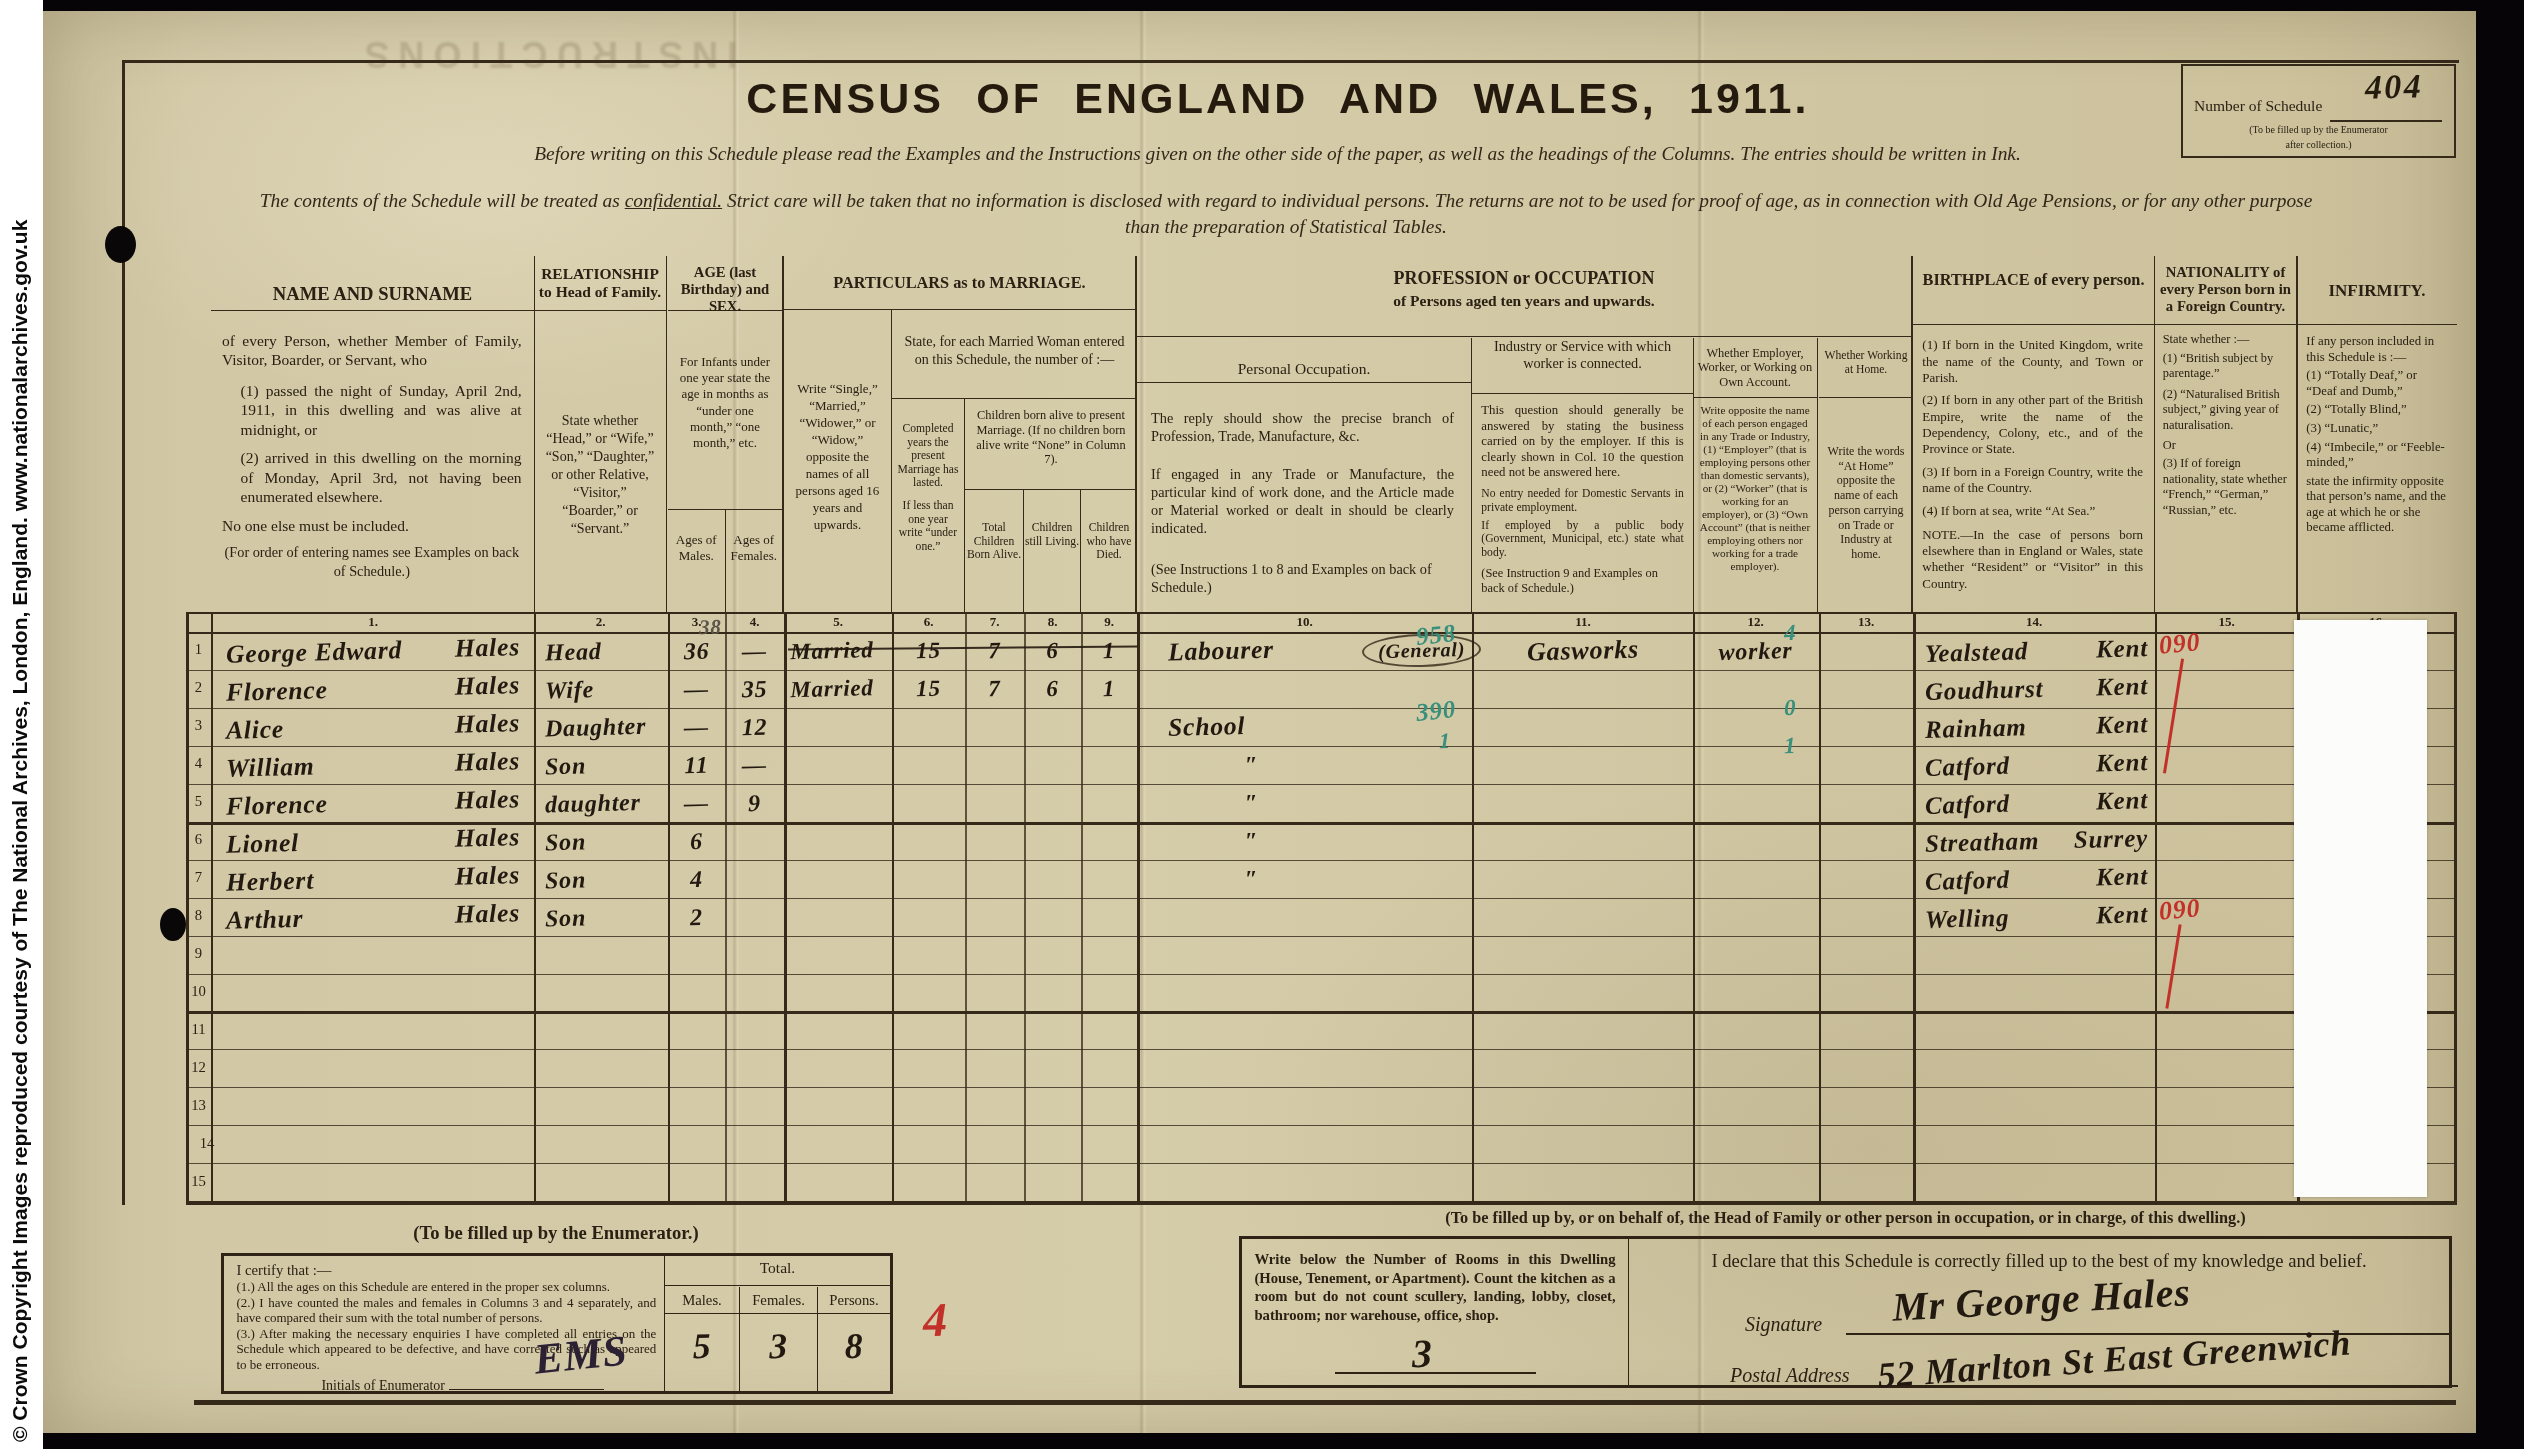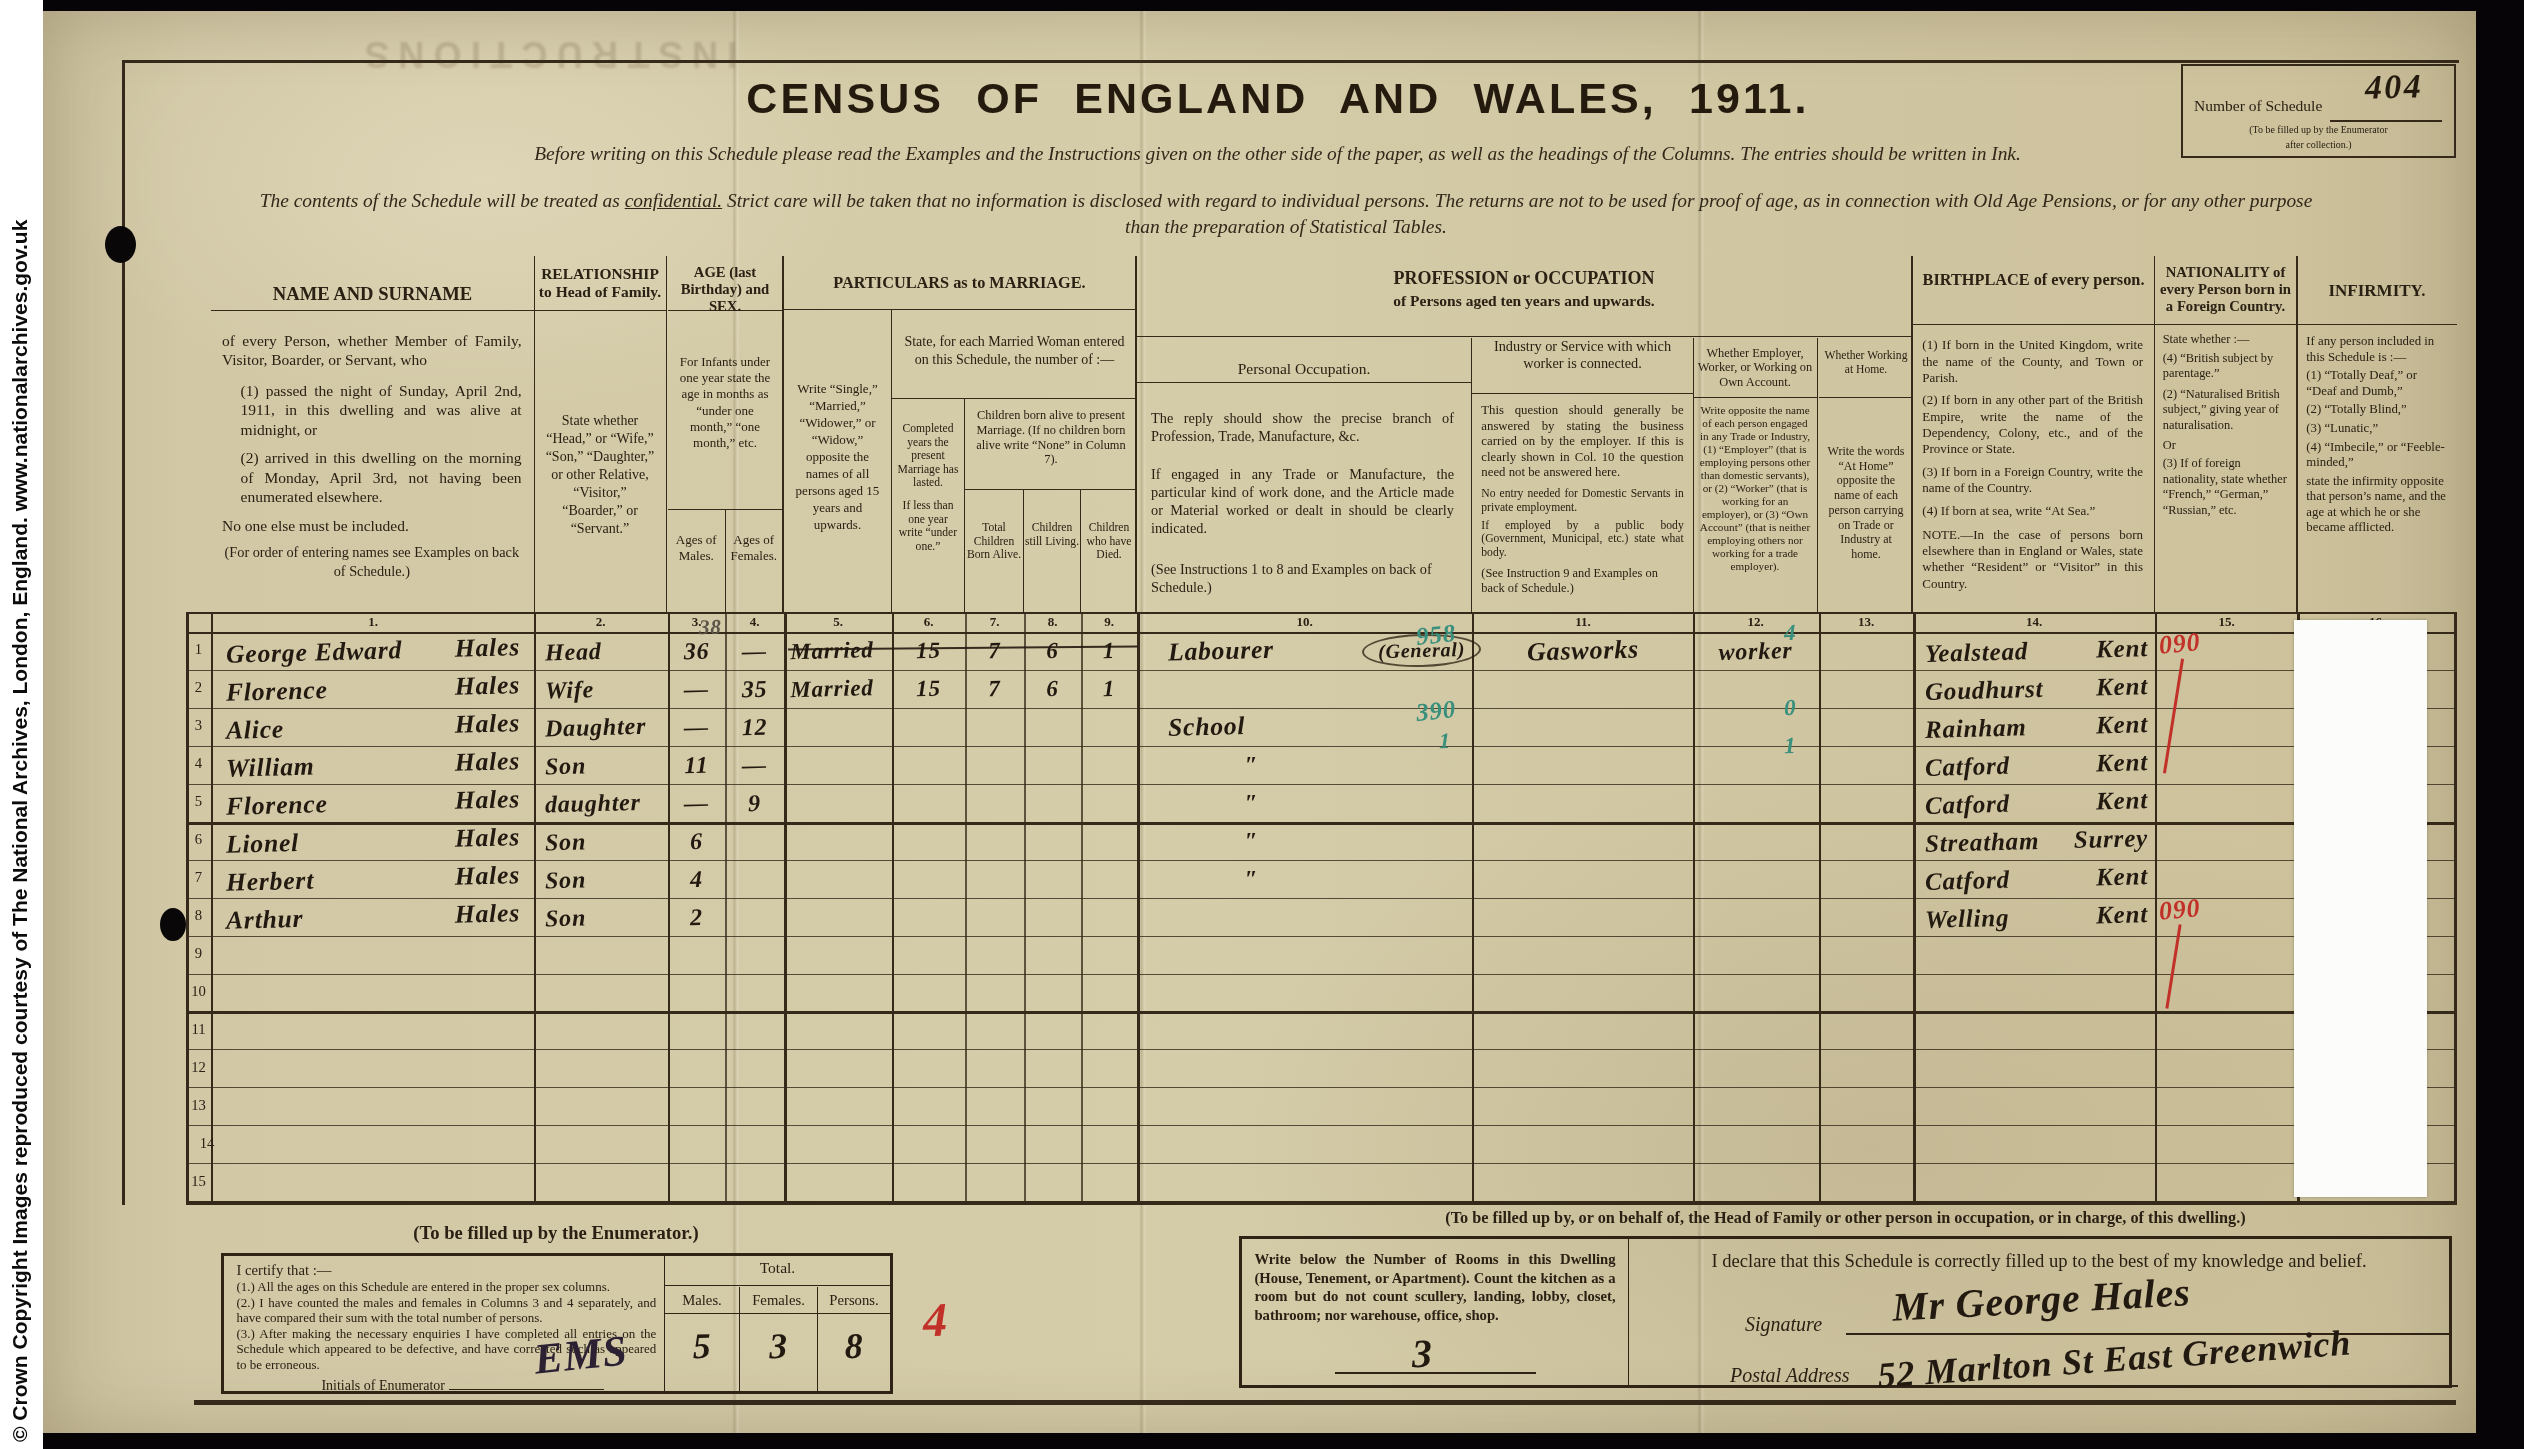--- a/index.html
+++ b/index.html
@@ -119,21 +119,21 @@
     <div class="hbody" style="padding:43px 6.2px 0 6.2px;font-size:13px;line-height:16.3px;">For Infants under one year state the age in months as “under one month,” “one month,” etc.</div>
     <div style="position:absolute;left:0;bottom:0;width:100%;height:102px;border-top:1.5px solid #35291a;display:flex;">
       <div class="hbody" style="width:50%;border-right:1.5px solid #35291a;padding-top:22px;font-size:13px;line-height:15.5px;">Ages of Males.</div>
       <div class="hbody" style="width:50%;padding-top:22px;font-size:13px;line-height:15.5px;">Ages of Females.</div>
     </div>
   </div>
 
   <div class="hbox" style="left:784px;top:256px;width:353px;height:356px;border-right:2.3px solid #35291a;">
     <div class="htitle" style="font-size:16.3px;padding-top:17px;border-bottom:1.5px solid #35291a;height:36px;">PARTICULARS as to MARRIAGE.</div>
     <div style="position:absolute;left:0;top:54px;width:108px;height:302px;border-right:1.5px solid #35291a;box-sizing:border-box;">
-      <div class="hbody" style="padding:70px 7.7px 0 7.7px;font-size:13px;line-height:17px;">Write “Single,” “Married,” “Widower,” or “Widow,” opposite the names of all persons aged 15 years and upwards.</div>
+      <div class="hbody" style="padding:70px 7.7px 0 7.7px;font-size:13px;line-height:17px;">Write “Single,” “Married,” “Widower,” or “Widow,” opposite the names of all persons aged 16 years and upwards.</div>
     </div>
     <div style="position:absolute;left:108px;top:54px;width:245px;height:302px;box-sizing:border-box;">
       <div class="hbody" style="padding:23px 11px 0 11px;height:89px;border-bottom:1.5px solid #35291a;box-sizing:border-box;font-size:14px;line-height:18px;">State, for each Married Woman entered on this Schedule, the number of :—</div>
       <div style="position:absolute;left:0;top:89px;width:73px;height:213px;border-right:1.5px solid #35291a;box-sizing:border-box;">
         <div class="hbody tiny" style="padding:23px 4.6px 0 4.6px;">Completed years the present Marriage has lasted.</div>
         <div class="hbody tiny" style="padding:9.3px 4.6px 0 4.6px;">If less than one year write “under one.”</div>
       </div>
       <div style="position:absolute;left:73px;top:89px;width:172px;height:213px;">
         <div class="hbody tiny" style="padding:9.3px 7.7px 0 7.7px;height:91px;border-bottom:1.5px solid #35291a;box-sizing:border-box;font-size:12.4px;line-height:14.7px;">Children born alive to present Marriage. (If no children born alive write “None” in Column 7).</div>
         <div style="position:absolute;left:0;top:91px;width:100%;height:122px;display:flex;">
@@ -189,21 +189,21 @@
       <div class="just" style="margin-top:6.2px;">(3) If born in a Foreign Country, write the name of the Country.</div>
       <div style="margin-top:6.2px;">(4) If born at sea, write “At Sea.”</div>
       <div class="just" style="margin-top:7.7px;">NOTE.—In the case of persons born elsewhere than in England or Wales, state whether “Resident” or “Visitor” in this Country.</div>
     </div>
   </div>
 
   <div class="hbox" style="left:2155px;top:256px;width:143px;height:356px;border-right:2.3px solid #35291a;">
     <div class="htitle" style="font-size:14.7px;line-height:17px;padding-top:7.7px;border-bottom:1.5px solid #35291a;height:60px;box-sizing:content-box;">NATIONALITY of every Person born in a Foreign Country.</div>
     <div style="padding:7.7px 7.7px 0 7.7px;font-size:12.4px;line-height:15.5px;">
       <div>State whether :—</div>
-      <div style="margin-top:3.1px;">(4) “British subject by parentage.”</div>
+      <div style="margin-top:3.1px;">(1) “British subject by parentage.”</div>
       <div style="margin-top:4.6px;">(2) “Naturalised British subject,” giving year of naturalisation.</div>
       <div style="margin-top:4.6px;">Or</div>
       <div style="margin-top:3.1px;">(3) If of foreign nationality, state whether “French,” “German,” “Russian,” etc.</div>
     </div>
   </div>
 
   <div class="hbox" style="left:2297px;top:256px;width:160px;height:356px;border-right:0;">
     <div class="htitle" style="font-size:17px;padding-top:25px;border-bottom:1.5px solid #35291a;height:43px;box-sizing:content-box;">INFIRMITY.</div>
     <div style="padding:9.3px 9.3px 0 9.3px;font-size:12.8px;line-height:15.5px;">
       <div>If any person included in this Schedule is :—</div>

